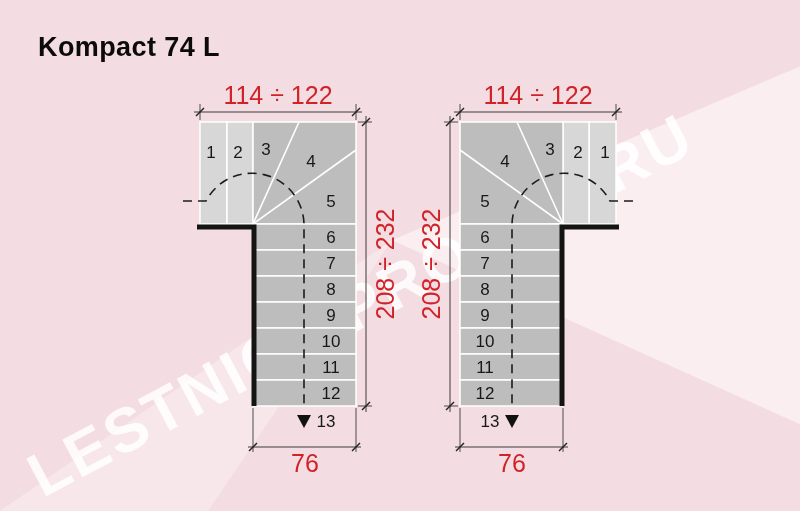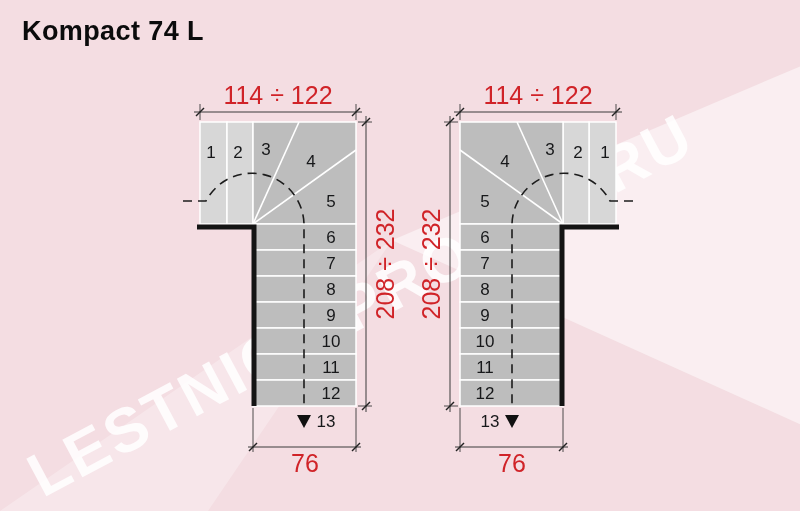--- a/index.html
+++ b/index.html
@@ -12,21 +12,21 @@
     clip-path:polygon(49% 47%,100% 13%,100% 83%);}
   .wedge-b{position:absolute;inset:0;background:rgba(255,255,255,.28);
     clip-path:polygon(0 100%,49% 47%,26% 100%);}
   .watermark{
     position:absolute;left:16px;top:448px;margin:0;
     transform-origin:0 0;transform:rotate(-28deg);
     font-weight:700;font-size:62px;letter-spacing:3px;
     color:rgba(255,255,255,.85);white-space:nowrap;user-select:none;
   }
   .title{
-    position:absolute;left:22px;top:16px;margin:0;
+    position:absolute;left:22px;top:16px;margin:16px;
     font-size:27px;font-weight:700;color:#0b0b0c;letter-spacing:.4px;z-index:3;
   }
   svg.plan{position:absolute;left:0;top:0;z-index:2}
 
   .step-light{fill:#d7d7d7;stroke:#ffffff;stroke-width:1.5}
   .step-mid{fill:#bdbdbd;stroke:#ffffff;stroke-width:1.5}
   .sep{stroke:#ffffff;stroke-width:1.6;fill:none}
   .walk{stroke:#1c1c1c;stroke-width:1.6;fill:none;stroke-dasharray:9 6}
   .wall{stroke:#141414;stroke-width:5;fill:none;stroke-linejoin:miter}
   .ext{stroke:#3a3a3a;stroke-width:0.9}

